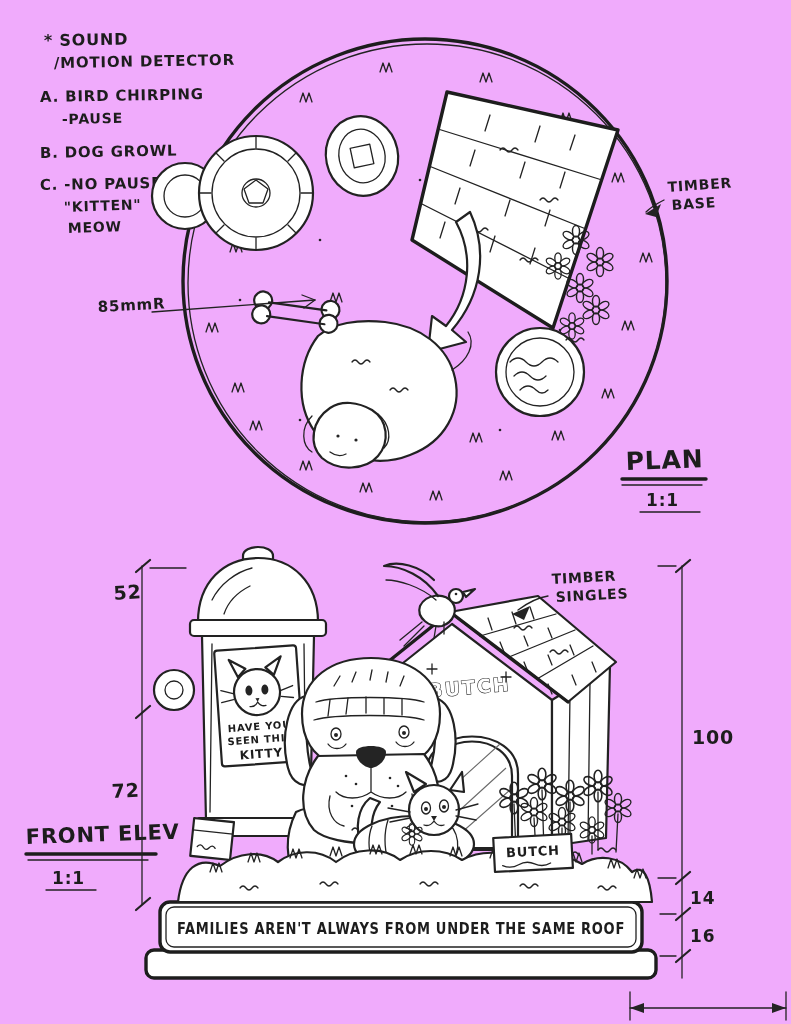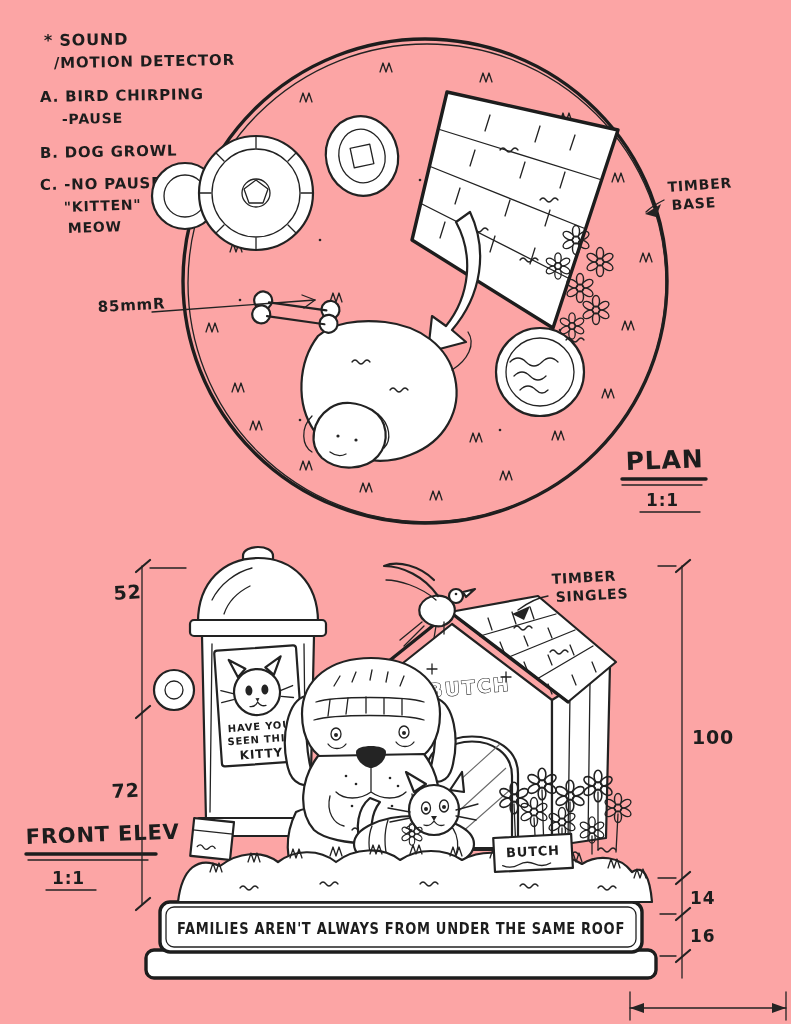--- a/index.html
+++ b/index.html
@@ -1,16 +1,16 @@
 <!DOCTYPE html>
 <html><head>
 <meta charset="utf-8">
 <style>
   html,body{margin:0;padding:0;background:#ffffff;}
-  .paper{width:791px;height:1024px;background:#fca5a5;position:relative;overflow:hidden;}
+  .paper{width:791px;height:1024px;background:#f0abfc;position:relative;overflow:hidden;}
   svg{position:absolute;left:0;top:0;}
   .s1{stroke:#222;stroke-width:1.3;fill:none;stroke-linecap:round;stroke-linejoin:round;}
   .s2{stroke:#222;stroke-width:2.2;fill:none;stroke-linecap:round;stroke-linejoin:round;}
   .s3{stroke:#1d1d1d;stroke-width:3.4;fill:none;stroke-linecap:round;stroke-linejoin:round;}
   .w{fill:#ffffff;}
   .k{fill:#242424;stroke:none;}
   .hand{font-family:"DejaVu Sans",sans-serif;font-weight:700;fill:#1d1d1d;letter-spacing:0.8px;}
   .outline-text{font-family:"DejaVu Sans",sans-serif;font-weight:700;fill:#ffffff;stroke:#1d1d1d;stroke-width:1.1px;paint-order:stroke;letter-spacing:2px;}
 </style>
 </head>

